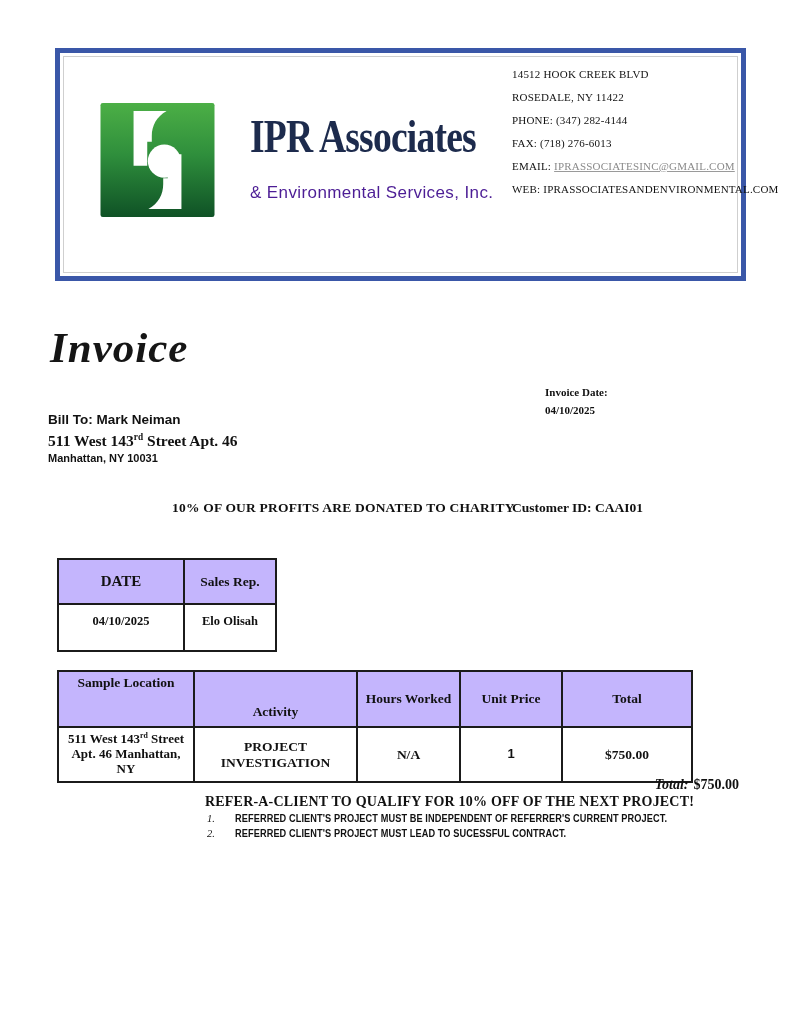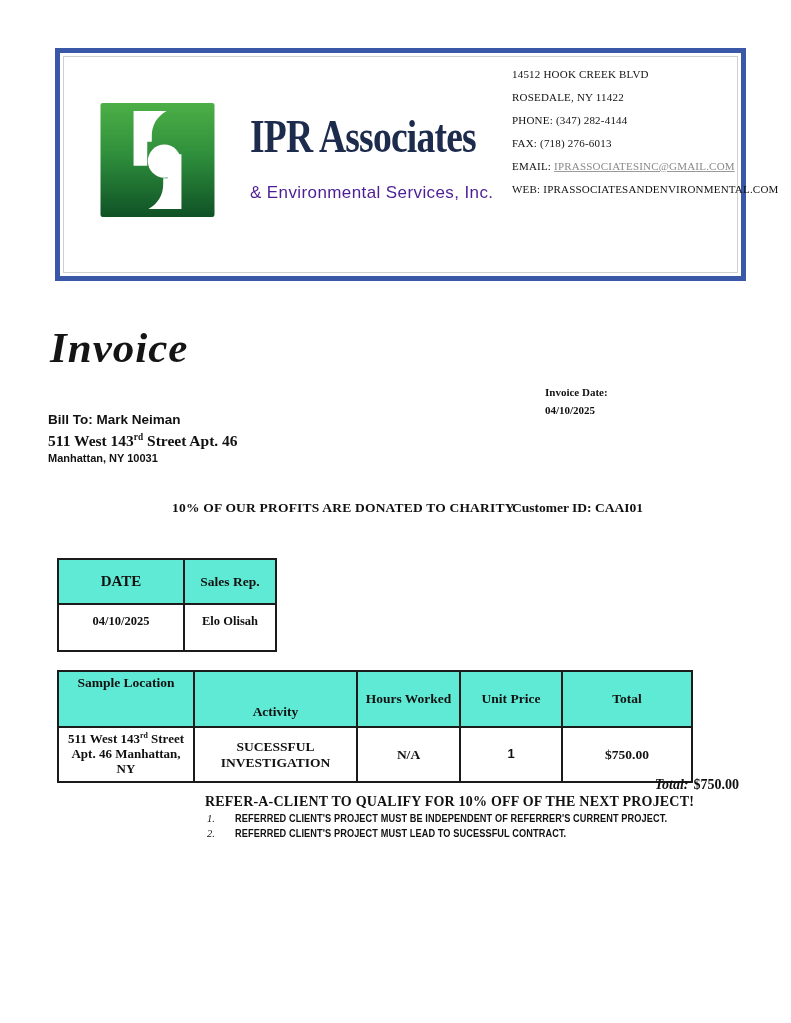--- a/index.html
+++ b/index.html
@@ -46,21 +46,21 @@
   sup { font-size:60%; vertical-align:super; }
 
   .charity { position:absolute; left:172px; top:500px; font-weight:bold; font-size:13.5px; letter-spacing:.2px; }
   .customer-id { position:absolute; left:512px; top:500px; font-weight:bold; font-size:13.5px; }
 
   
   .tbl { position:absolute; border:2px solid #1b1b1b; background:#fff; }
   .tbl .tr { display:flex; }
   .tbl .td { display:flex; align-items:center; justify-content:center; text-align:center;
              font-weight:bold; }
-  .th-bg { background:#5eead4; }
+  .th-bg { background:#c4b5fd; }
 
   .t-date { left:57px; top:558px; width:220px; }
   .t-date .tr { height:45px; }
   .t-date .tr:first-child { border-bottom:2px solid #1b1b1b; }
   .t-date .c1 { width:126px; border-right:2px solid #1b1b1b; }
   .t-date .c2 { flex:1; }
   .t-date .hdr1 { font-size:15px; }
   .t-date .hdr2 { font-size:13.5px; }
   .t-date .dat { font-size:12.5px; align-items:flex-start; padding-top:9px; }
 
@@ -172,21 +172,21 @@
       <div class="td col1 th-bg">Sample Location</div>
       <div class="td col2 th-bg">Activity</div>
       <div class="td col3 th-bg">Hours Worked</div>
       <div class="td col4 th-bg">Unit Price</div>
       <div class="td col5 th-bg">Total</div>
     </div>
     <div class="tr body">
       <div class="td col1">
           <span><span>511 West 143</span><sup>rd</sup><span> Street Apt. 46 Manhattan, NY</span></span>
         </div>
-      <div class="td col2">SUCESSFUL INVESTIGATION</div>
+      <div class="td col2">PROJECT INVESTIGATION</div>
       <div class="td col3">N/A</div>
       <div class="td col4">1</div>
       <div class="td col5">$750.00</div>
     </div>
   </div>
 
   <div class="summary">
     <span class="t-label">Total:</span><span class="t-value">$750.00</span>
   </div>
 

